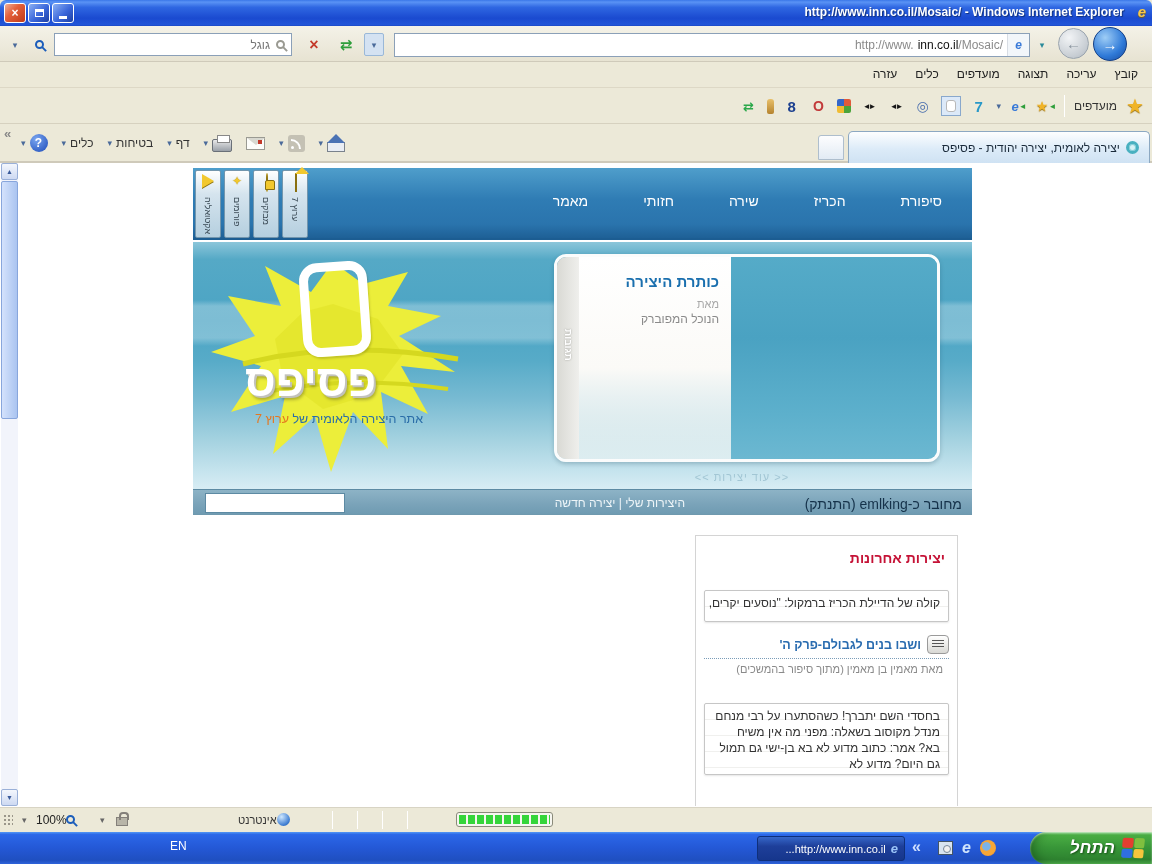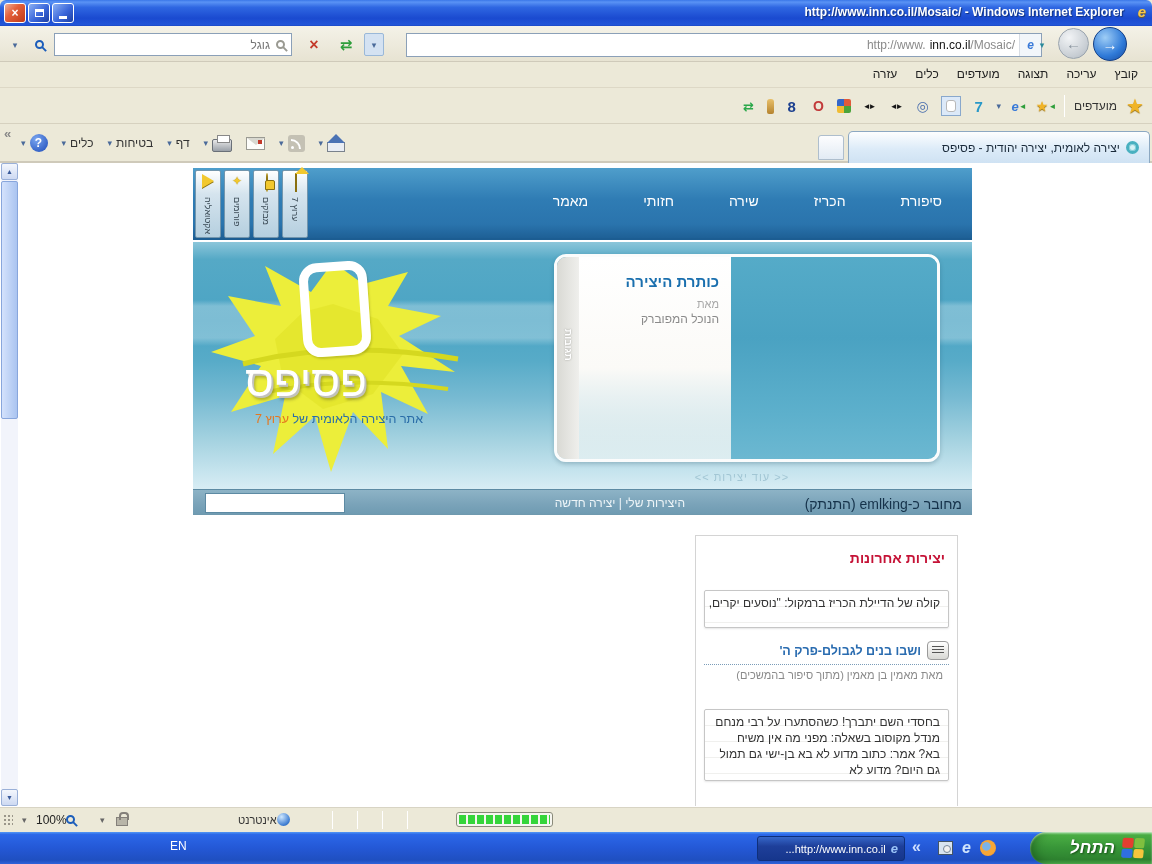--- a/index.html
+++ b/index.html
@@ -33,21 +33,21 @@
   .mag:after { content:""; position:absolute; width:6px; height:2px; background:#1b5dbb;
     transform:rotate(45deg); right:-5px; bottom:-3px; }
   .mag.gray { border-color:#9a9a92; } .mag.gray:after { background:#9a9a92; }
   #search-field { position:absolute; left:54px; top:7px; width:238px; height:23px; background:#fff;
     border:1px solid #8ba0b8; display:flex; align-items:center; justify-content:flex-end;
     padding:0 6px; gap:6px; }
   #search-field input { border:none; outline:none; width:170px; text-align:right; direction:rtl;
     font-size:12px; font-family:inherit; color:#444; }
   .stop-x { color:#c43a2a; font-size:16px; font-weight:bold; }
   .refresh-g { color:#2e9e3a; font-size:15px; font-weight:bold; }
-  #address-field { position:absolute; left:406px; top:7px; width:636px; height:24px; background:#fff;
+  #address-field { position:absolute; left:394px; top:7px; width:636px; height:24px; background:#fff;
     border:1px solid #8ba0b8; display:flex; align-items:center; justify-content:flex-end;
     direction:ltr; font-size:12px; }
   #address-field .atext { padding-right:4px; }
   .a-gray { color:#8a8a8a; } .a-dark { color:#111; }
   .page-ico { width:22px; height:22px; border-left:1px solid #d8dde4; background:#f2f6fa;
     display:flex; align-items:center; justify-content:center; font-size:12px; font-weight:bold;
     font-style:italic; color:#3a7ad8; }
   .circle-btn { position:absolute; border-radius:50%; display:flex; align-items:center;
     justify-content:center; font-size:15px; font-weight:bold; }
   #nav-back { left:1058px; top:2px; width:31px; height:31px;
@@ -171,21 +171,21 @@
 
   #hero { position:absolute; left:0; right:0; top:79px; height:247px;
     background:
       linear-gradient(180deg, rgba(255,255,255,0) 0 58px, rgba(255,255,255,0.28) 64px 96px, rgba(255,255,255,0) 104px),
       linear-gradient(180deg,#8cc6da 0%,#55a9c6 7%,#4ba4c4 32%,#57abc8 48%,#77bad2 63%,#a4d2e0 80%,#c6e4ee 93%,#d8edf4 100%); }
   #logo { position:absolute; left:10px; top:2px; width:270px; height:244px; }
   #logo svg { position:absolute; left:0; top:0; }
   .frame-icon { position:absolute; left:98px; top:18px; width:68px; height:94px;
     border:9px solid #fff; border-radius:18px; transform:rotate(-4deg);
     box-shadow:1px 2px 2px rgba(90,90,20,0.25); }
-  .logo-word { position:absolute; left:42px; top:112px; font-size:44px; font-weight:normal;
+  .logo-word { position:absolute; left:42px; top:112px; font-size:44px; font-weight:bold;
     color:#fff; text-shadow:2px 2px 0 #c2c2bc,3px 4px 3px rgba(60,60,30,0.35); }
   .logo-tag { position:absolute; left:52px; top:168px; width:190px; text-align:left;
     direction:rtl; font-size:12.5px; font-weight:normal; color:#2a6da8; }
   .logo-tag .chan { color:#e5761e; }
 
   #feat-card { position:absolute; right:32px; top:12px; width:386px; height:208px;
     border:3px solid #fbfcfc; border-radius:12px; overflow:hidden; display:flex;
     box-shadow:0 2px 4px rgba(20,60,80,0.25); }
   .card-strip { width:22px; background:linear-gradient(90deg,#d9d9d4,#efefec); position:relative; }
   .card-strip span { position:absolute; top:72px; left:50%; transform:translateX(-50%);
@@ -208,21 +208,21 @@
   #ub-input { position:absolute; left:12px; top:3px; width:140px; height:20px; background:#fff;
     border:1px solid #5d8aa3; }
 
   #page-body { position:absolute; left:0; right:0; top:353px; height:290px; background:#fff; }
   #recent { position:absolute; right:14px; top:19px; width:263px; height:300px;
     border:1px solid #d4d4d4; background:#fff; direction:rtl; padding:4px 8px; }
   .w-title { color:#c51236; font-size:14px; font-weight:bold; margin:10px 4px 10px; }
   .w-box { border:1px solid #c6c6c6; border-radius:2px; padding:4px 8px; font-size:12px;
     color:#333; line-height:16px; text-align:right; box-shadow:0 1px 2px rgba(0,0,0,0.10);
     background:repeating-linear-gradient(180deg,#fff 0 15px,#f0f0ee 15px 16px); }
-  .w-box.clip1 { height:38px; overflow:hidden; margin-top:24px; white-space:nowrap; }
+  .w-box.clip1 { height:32px; overflow:hidden; margin-top:24px; white-space:nowrap; }
   .w-link-row { display:flex; direction:rtl; align-items:center; gap:6px; margin:13px 0 3px;
     border-bottom:1px dotted #7a9cb8; padding-bottom:4px; }
   .w-link-icon { width:22px; height:19px; border:1px solid #9a9a9a; border-radius:4px;
     background:linear-gradient(180deg,#ffffff,#d8d8d4); display:flex; align-items:center;
     justify-content:center; }
   .w-link-icon i { display:block; width:12px; height:9px;
     background:repeating-linear-gradient(180deg,#555 0 1px,transparent 1px 3px); }
   .w-link-title { font-size:12.5px; font-weight:bold; color:#2a6cb0; }
   .w-byline { font-size:11px; color:#8a8a8a; margin:2px 6px 0; text-align:right; line-height:15px; }
   .w-box.last { margin-top:26px; height:72px; }

